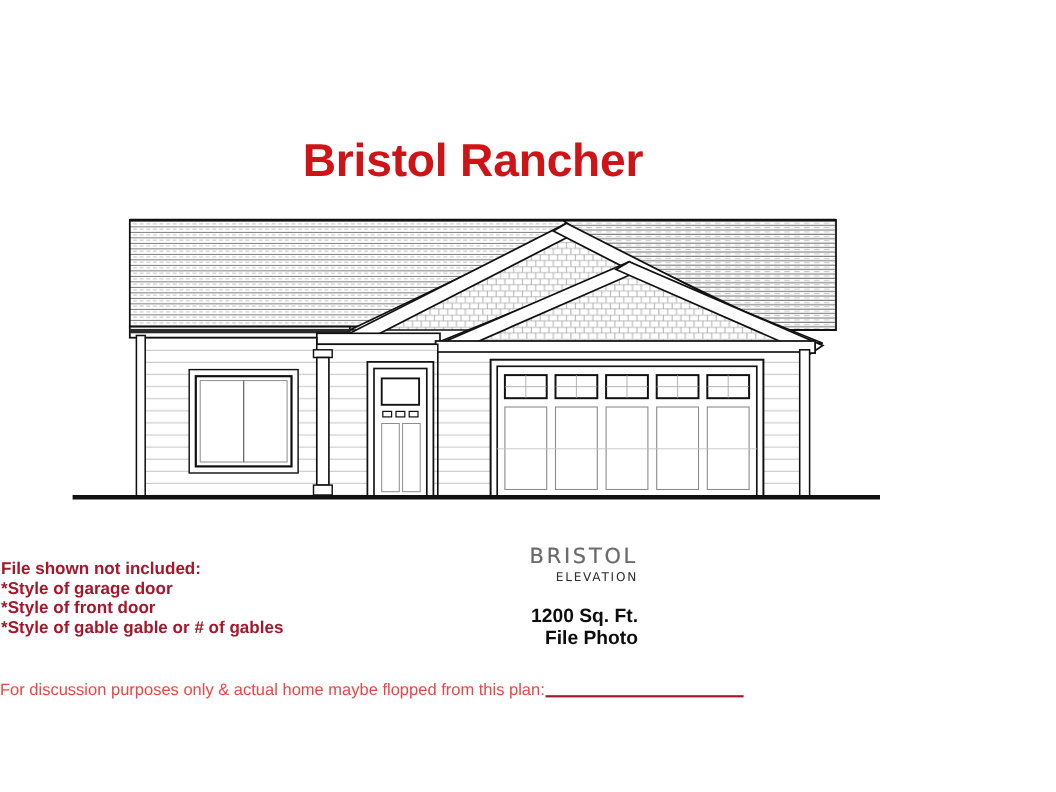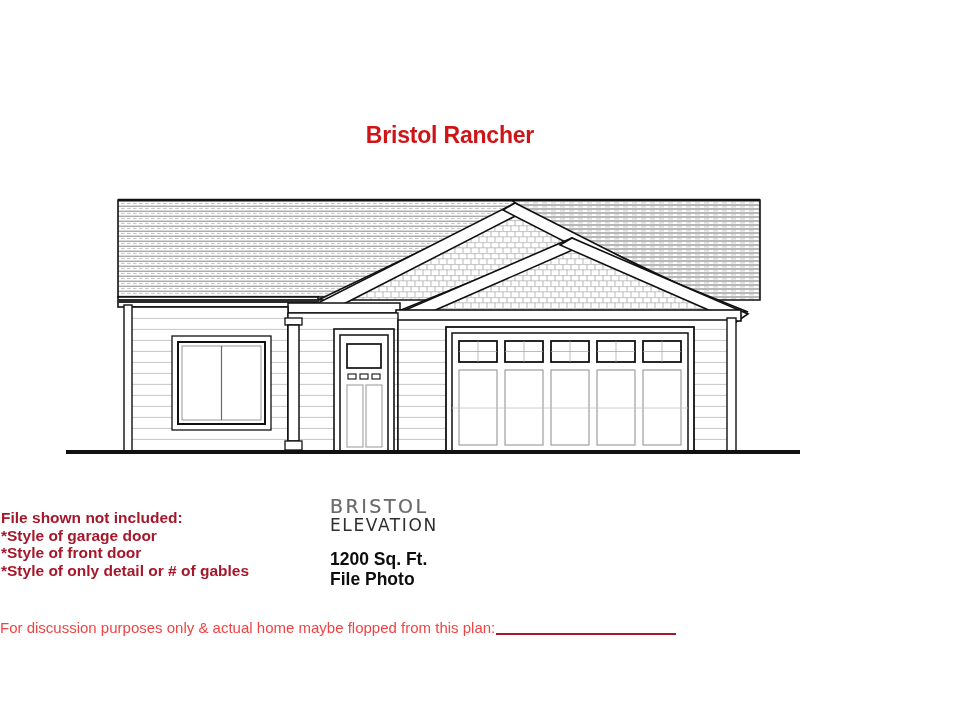--- a/index.html
+++ b/index.html
@@ -24,27 +24,26 @@
     background: #ffffff;
   }
 
   
   #title {
     position: absolute;
     left: 0;
     top: 122px;
     width: 860px;
     text-align: center;
-    font-size: 23px;
+    font-size: 42px;
     font-weight: bold;
     letter-spacing: -0.2px;
     color: #cf1417;
     font-family: "Liberation Sans", sans-serif;
     white-space: nowrap;
-    padding-left: 20px;
   }
 
   
   #drawing {
     position: absolute;
     left: 0;
     top: 0;
     width: 960px;
     height: 720px;
     pointer-events: none;
@@ -64,36 +63,36 @@
     white-space: nowrap;
   }
   #notes .note-line { display: block; }
 
   
   #stamp {
     position: absolute;
     left: 330px;
     top: 496px;
     width: 250px;
-    text-align: left;
+    text-align: right;
     color: #1a1a1a;
   }
   #stamp .stencil {
     font-family: "DejaVu Sans", sans-serif;
     font-size: 19px;
     letter-spacing: 2.5px;
     color: #4a4a4a;
     line-height: 20px;
     opacity: 0.82;
     font-weight: 400;
     -webkit-text-stroke: 0.2px #3a3a3a;
   }
   #stamp .stencil-sub {
     font-family: "DejaVu Sans", sans-serif;
-    font-size: 17px;
+    font-size: 11px;
     letter-spacing: 1.6px;
     color: #2e2e2e;
     line-height: 16px;
     margin-top: 1px;
   }
   #stamp .sqft {
     font-family: "Liberation Sans", sans-serif;
     font-size: 17.5px;
     font-weight: bold;
     color: #0d0d0d;
@@ -285,21 +284,21 @@
         <line x1="66" y1="452" x2="800" y2="452" stroke="#111111" stroke-width="4"></line>
       </g>
 
     </g>
   </svg>
 
   <div id="notes">
     <span class="note-line">File shown not included:</span>
     <span class="note-line">*Style of garage door</span>
     <span class="note-line">*Style of front door</span>
-    <span class="note-line">*Style of only detail or # of gables</span>
+    <span class="note-line">*Style of gable gable or # of gables</span>
   </div>
 
   <div id="stamp">
     <div class="stencil">BRISTOL</div>
     <div class="stencil-sub">ELEVATION</div>
     <div class="sqft">1200 Sq. Ft.</div>
     <div class="filephoto">File Photo</div>
   </div>
 
   <div id="disclaimer">

